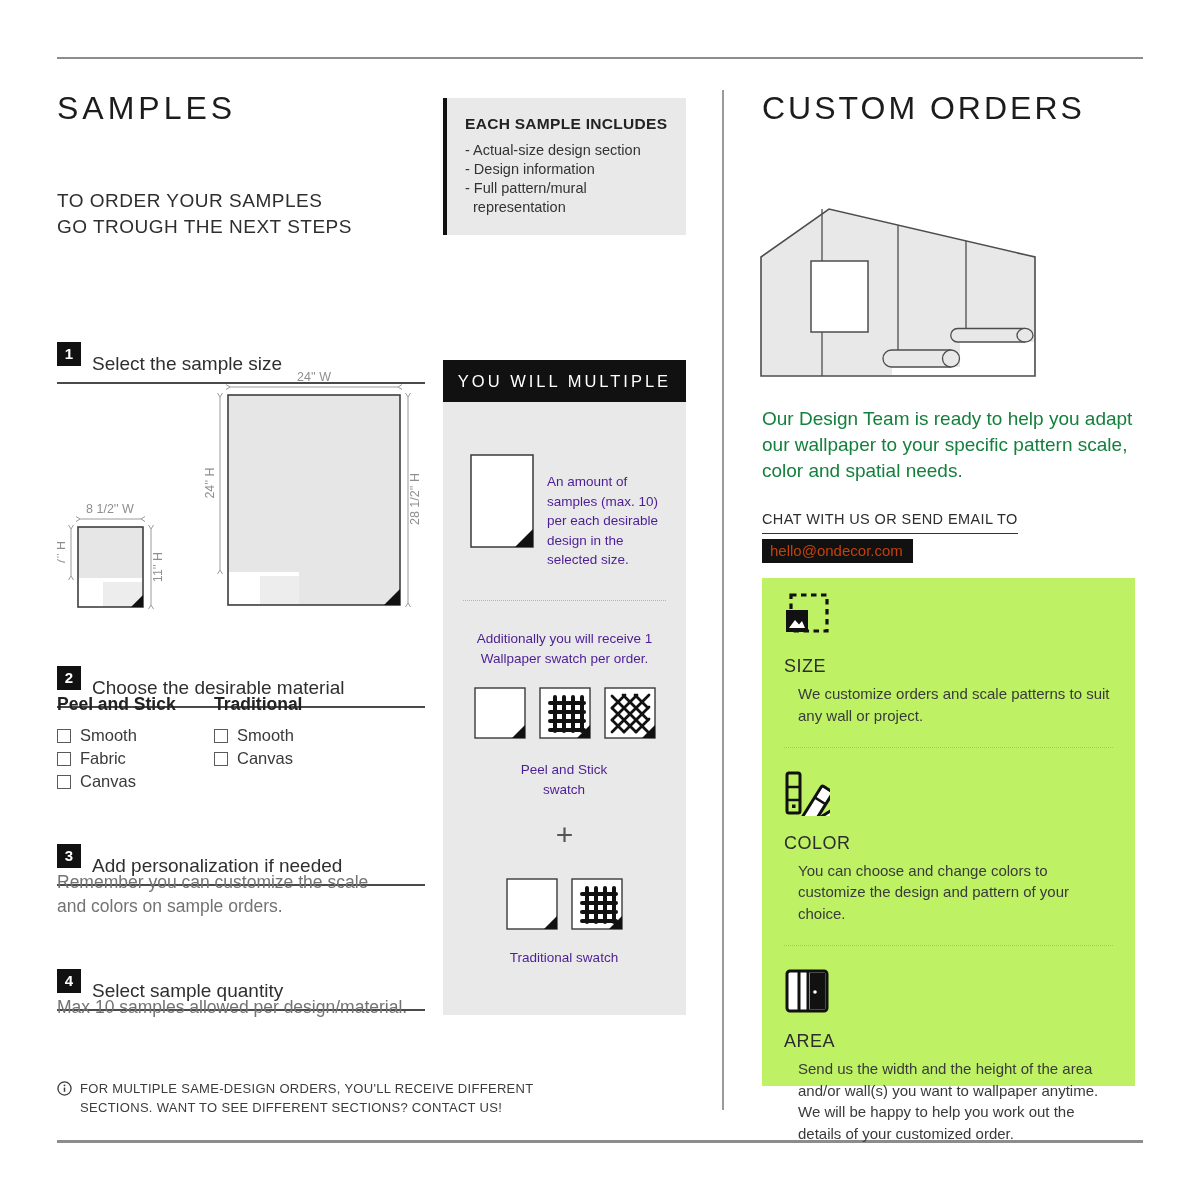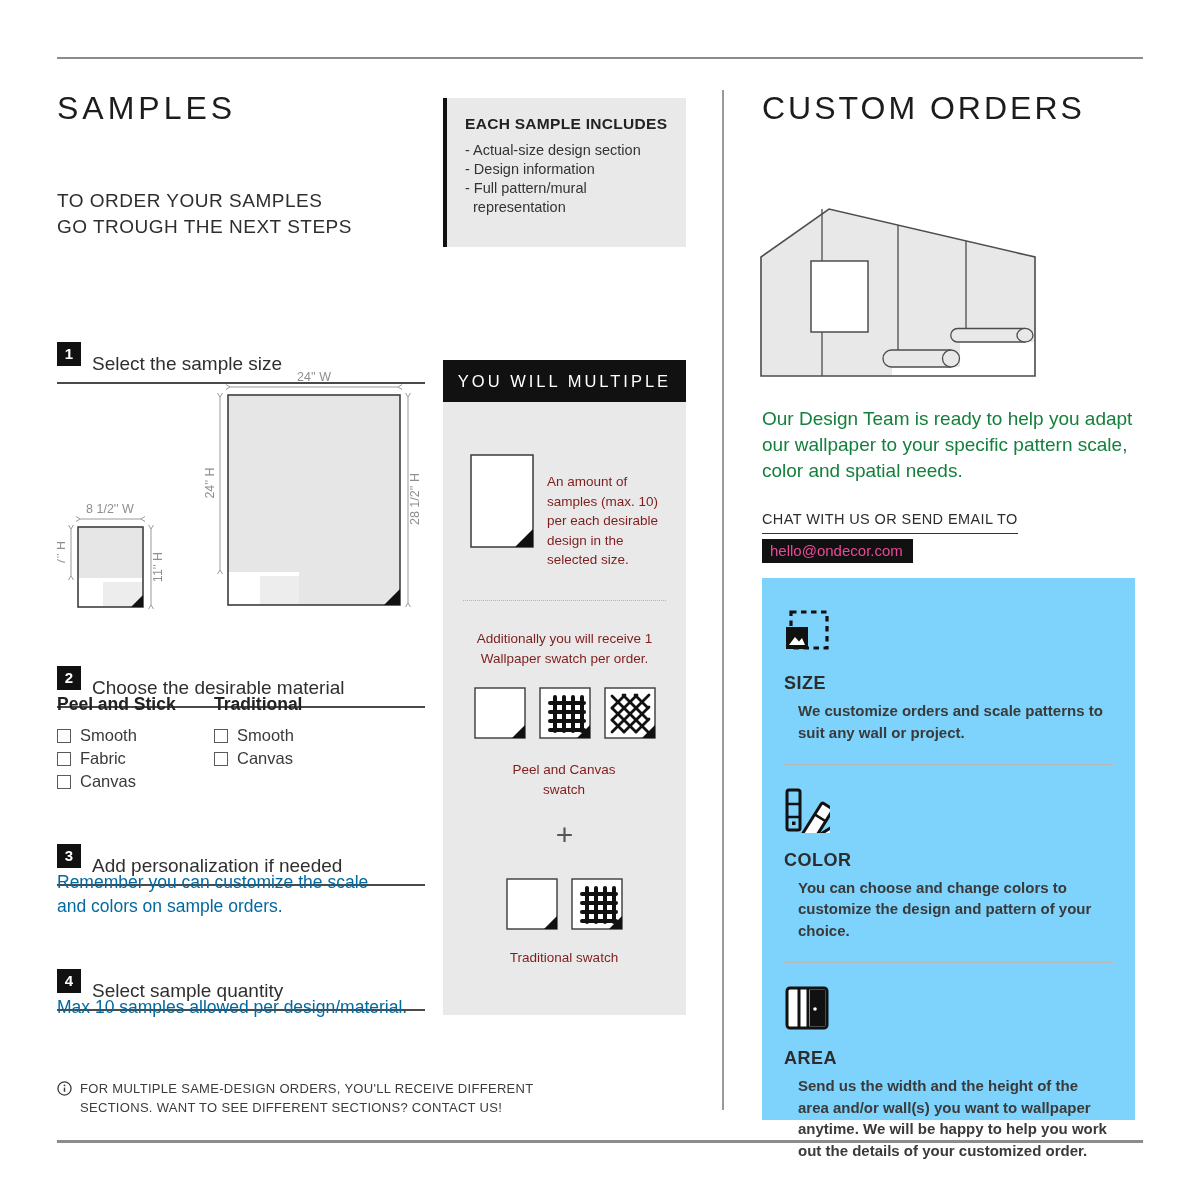--- a/index.html
+++ b/index.html
@@ -11,46 +11,46 @@
   .vdivider{background:#9a9a9a;width:2px;}
 
   
   .page-title{font-size:32px;letter-spacing:4px;color:#1c1c1c;font-weight:500;}
   .subtitle{font-size:19px;letter-spacing:.5px;color:#2e2e2e;line-height:1.35;}
   .step-header{display:flex;align-items:center;gap:11px;border-bottom:2px solid #4a4a4a;
                padding-bottom:7px;width:368px;}
   .step-num{width:24px;height:24px;background:#111;color:#fff;font-size:15px;font-weight:700;
             display:flex;align-items:center;justify-content:center;flex:0 0 auto;}
   .step-label{font-size:19px;color:#2f2f2f;margin-top:21px;}
-  .body-text{font-size:17.5px;line-height:1.35;color:#0369a1;}
+  .body-text{font-size:17.5px;line-height:1.35;color:#737373;}
   .mat-col .mat-title{font-size:17.5px;font-weight:700;color:#222;margin-bottom:9px;}
   .mat-opt{font-size:16.5px;line-height:23px;display:flex;align-items:center;color:#3a3a3a;}
   .checkbox{width:12px;height:12px;border:1.5px solid #5a5a5a;display:inline-block;
             margin-right:9px;flex:0 0 auto;}
   .footnote{display:flex;gap:8px;font-size:13px;letter-spacing:.3px;color:#3c3c3c;line-height:1.45;}
 
   
-  .includes-box{background:#e9e9e9;border-left:4px solid #111;padding:17px 15px 31px 18px;width:206px;}
+  .includes-box{background:#e9e9e9;border-left:4px solid #111;padding:17px 15px 19px 18px;width:206px;}
   .includes-title{font-size:15.5px;font-weight:700;letter-spacing:.3px;color:#222;margin-bottom:8px;}
   .includes-item{font-size:14.5px;line-height:1.3;color:#333;padding-left:8px;text-indent:-8px;}
   .includes-item::before{content:"- ";}
   .banner{background:#111;color:#fff;width:243px;height:42px;display:flex;align-items:center;
           justify-content:center;font-size:16.5px;letter-spacing:3px;}
   .receive-panel{background:#e9e9e9;width:243px;height:613px;}
-  .small-text{font-size:13.5px;line-height:1.45;color:#7f1d1d;}
+  .small-text{font-size:13.5px;line-height:1.45;color:#4c1d95;}
   .dotted{border-top:1px dotted #b3b3b3;}
   .swatch-row{display:flex;gap:13px;justify-content:center;}
   .plus-sign{font-size:30px;font-weight:300;color:#555;text-align:center;line-height:1;}
 
   
   .intro{font-size:19px;line-height:1.38;color:#15803d;width:380px;}
   .chat-label{font-size:14.5px;letter-spacing:.4px;color:#2d2d2d;border-bottom:1.5px solid #333;
               padding-bottom:6px;display:inline-block;}
-  .email-chip{background:#111;color:#ec4899;font-size:15px;padding:3px 10px 4px 8px;display:inline-block;}
-  .feature-box{background:#7dd3fc;width:329px;height:478px;padding:32px 22px;font-weight:bold;}
+  .email-chip{background:#111;color:#c2410c;font-size:15px;padding:3px 10px 4px 8px;display:inline-block;}
+  .feature-box{background:#bef264;width:329px;height:478px;padding:15px 22px;}
   .feature-title{font-size:18px;letter-spacing:.5px;color:#2d2d2d;margin:13px 0 6px 0;}
   .feature-text{font-size:15px;line-height:1.45;color:#3a3a3a;margin-left:14px;}
   .fdivider{border-top:1px dotted #b3b3b3;margin:20px 0 22px 0;}
 </style>
 </head>
 <body>
 
 <div class="abs rule" style="left:57px;top:57px;width:1086px;"></div>
 <div class="abs rule" style="left:57px;top:1140px;width:1086px;height:3px;"></div>
 <div class="abs vdivider" style="left:722px;top:90px;height:1020px;"></div>
@@ -214,21 +214,21 @@
         <line x1="32" y1="45" x2="45" y2="32"></line>
         <line x1="31" y1="8" x2="44" y2="21"></line>
           <line x1="19" y1="8" x2="44" y2="33"></line>
         <line x1="8" y1="9" x2="44" y2="45"></line>
           <line x1="8" y1="21" x2="32" y2="45"></line>
         <line x1="8" y1="33" x2="20" y2="45"></line>
       </g>
       <polygon points="51,38 51,51 38,51" fill="#111"></polygon>
     </svg>
   </div>
-  <div class="abs small-text" style="left:61px;top:358px;width:120px;text-align:center;">Peel and Canvas swatch</div>
+  <div class="abs small-text" style="left:61px;top:358px;width:120px;text-align:center;">Peel and Stick swatch</div>
 
   <div class="abs plus-sign" style="left:0;top:418px;width:243px;">+</div>
 
   <div class="abs swatch-row" style="left:0;top:476px;width:243px;">
     <svg width="52" height="52" viewBox="0 0 52 52">
       <rect x="1" y="1" width="50" height="50" fill="#fff" stroke="#3a3a3a" stroke-width="1.4"></rect>
       <polygon points="51,38 51,51 38,51" fill="#111"></polygon>
     </svg>
     <svg width="52" height="52" viewBox="0 0 52 52">
       <rect x="1" y="1" width="50" height="50" fill="#fff" stroke="#3a3a3a" stroke-width="1.4"></rect>

